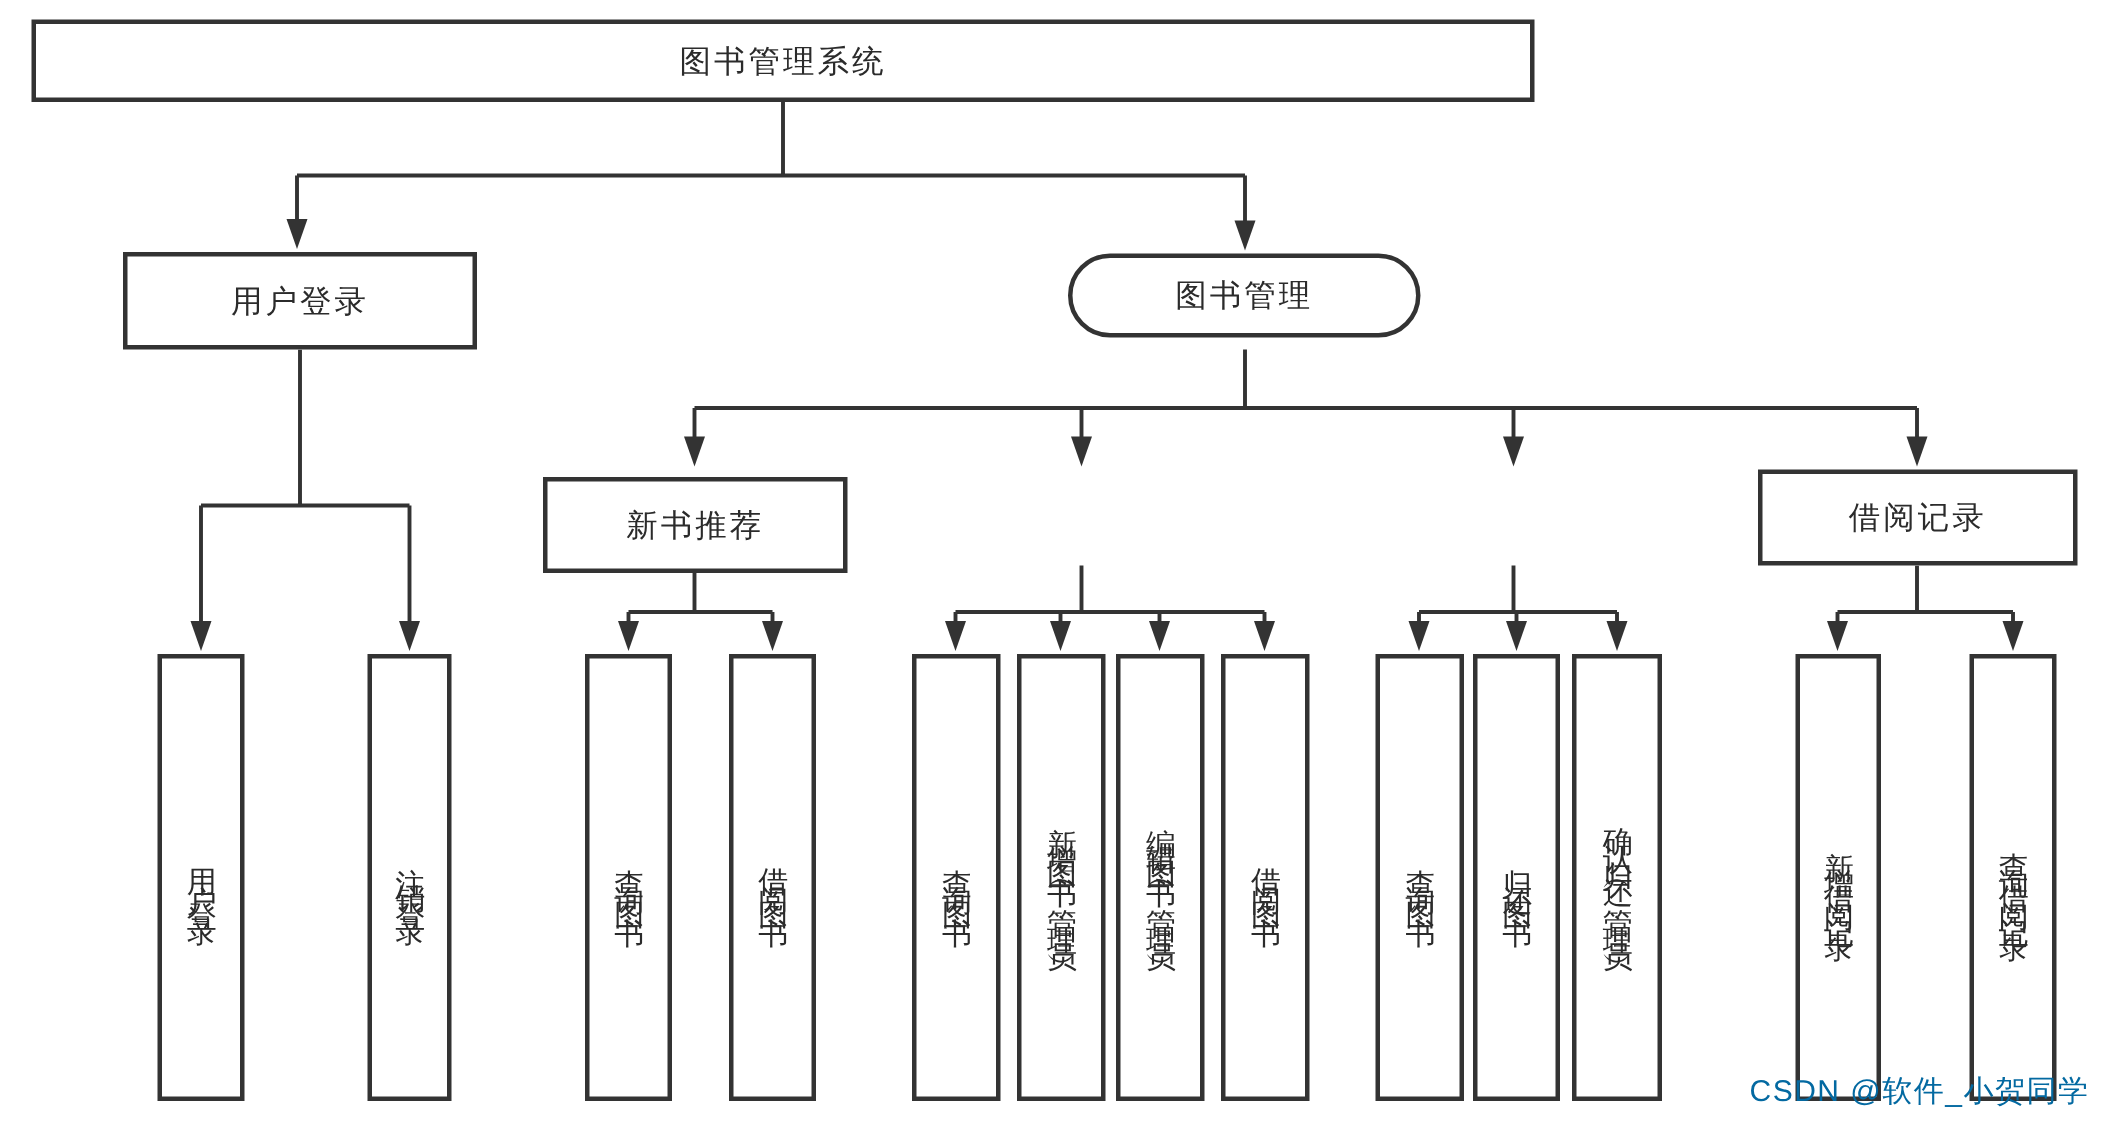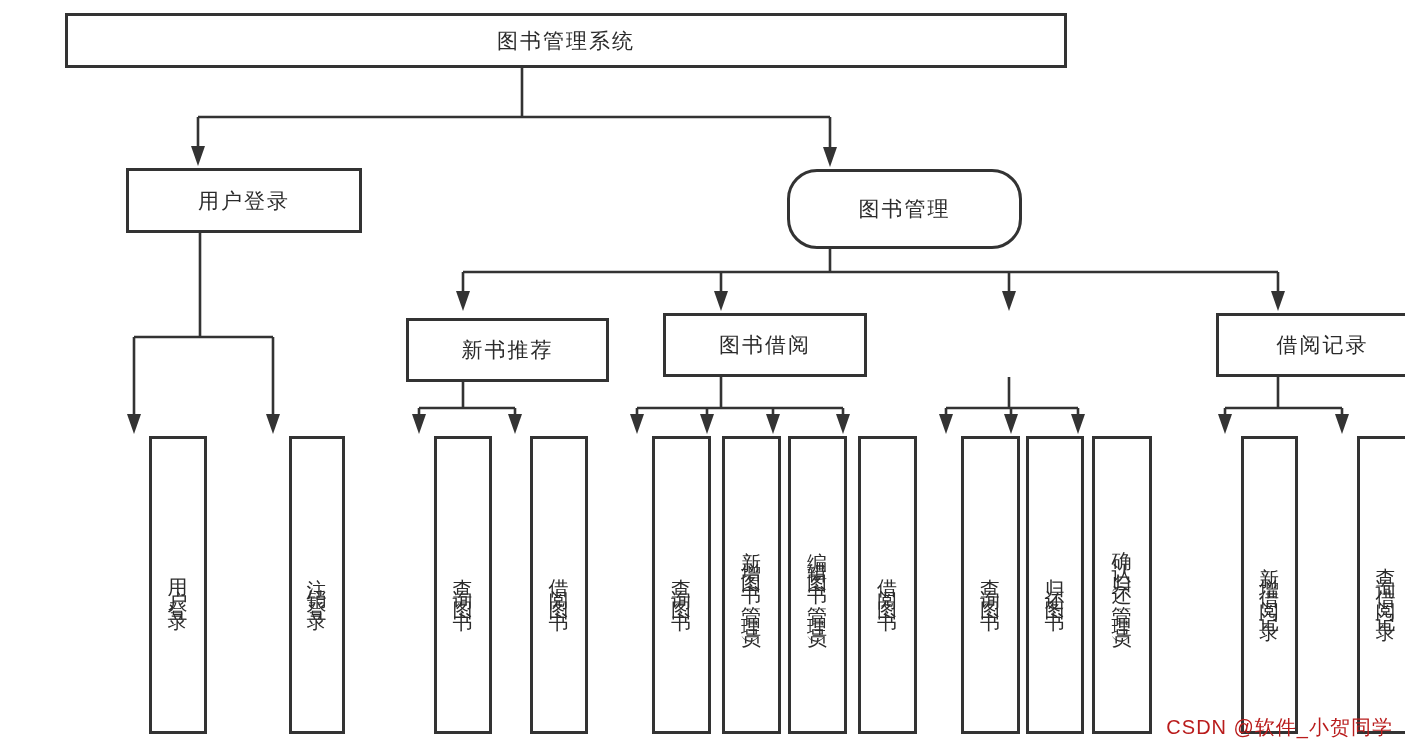--- a/index.html
+++ b/index.html
@@ -4,36 +4,36 @@
 <style>
   html,body{margin:0;padding:0;background:#ffffff;}
   body{width:1405px;height:747px;overflow:hidden;font-family:"Liberation Sans","DejaVu Sans",sans-serif;}
   .canvas{position:relative;width:1405px;height:747px;background:#ffffff;color:#2b2b2b;}
   .wires{position:absolute;left:0;top:0;width:1405px;height:747px;}
   .node{
     position:absolute;
     background:#ffffff;
     border:3px solid #333333;
     box-sizing:border-box;
-    display:flex;align-items:center;justify-content:center;margin-left:44px;
+    display:flex;align-items:center;justify-content:center;
   }
   .h-label{font-size:21px;letter-spacing:2px;white-space:nowrap;color:#2b2b2b;}
   .v .v-label{
     writing-mode:vertical-rl;
     text-orientation:mixed;
     font-size:20px;
     letter-spacing:11px;
     line-height:1;
     white-space:nowrap;
     color:#2b2b2b;
   }
   
   .n-root          {left:21px;  top:13px;  width:1002px; height:55px;}
   .n-user-login    {left:82px;  top:168px; width:236px;  height:65px;}
-  .n-book-mgmt     {left:743px; top:169px; width:235px;  height:80px;border-radius:30px;}
+  .n-book-mgmt     {left:712px; top:169px; width:235px;  height:56px;border-radius:30px;}
   .n-new-book      {left:362px; top:318px; width:203px;  height:64px;}
   .n-book-borrow   {left:619px; top:313px; width:204px;  height:64px;}
   .n-current-borrow{left:902px; top:313px; width:215px;  height:64px;}
   .n-borrow-record {left:1172px;top:313px; width:213px;  height:64px;text-align:center;}
   .leaf{top:436px;height:298px;}
   .n-l1 {left:105px; width:58px;}
   .n-l2 {left:245px; width:56px;}
   .n-l3 {left:390px; width:58px;}
   .n-l4 {left:486px; width:58px;}
   .n-l5 {left:608px; width:59px;}
@@ -42,21 +42,21 @@
   .n-l8 {left:814px; width:59px;}
   .n-l9 {left:917px; width:59px;}
   .n-l10{left:982px; width:58px;}
   .n-l11{left:1048px;width:60px;}
   .n-l12{left:1197px;width:57px;}
   .n-l13{left:1313px;width:58px;}
   .watermark{
     position:absolute;
     right:12px;bottom:6px;
     font-size:20px;
-    color:#b91c1c;
+    color:#0369a1;
     letter-spacing:1px;
     z-index:5;
     white-space:nowrap;
   }
   .wires line, .wires path{stroke:#333333;stroke-width:2.6;fill:none;}
   .wires polygon{fill:#333333;stroke:none;}
 </style>
 </head>
 <body>
 
@@ -138,23 +138,20 @@
   <div class="node n-user-login">
     <span class="h-label">用户登录</span>
   </div>
   <div class="node n-book-mgmt">
     <span class="h-label">图书管理</span>
   </div>
 
   <div class="node n-new-book">
     <span class="h-label">新书推荐</span>
   </div>
-  <div class="node n-book-borrow">
-    <span class="h-label">图书借阅</span>
-  </div>
   <div class="node n-borrow-record">
     <span class="h-label">借阅记录</span>
   </div>
 
   <div class="node leaf v n-l1">
     <span class="v-label">用户登录</span>
   </div>
   <div class="node leaf v n-l2">
     <span class="v-label">注销登录</span>
   </div>

